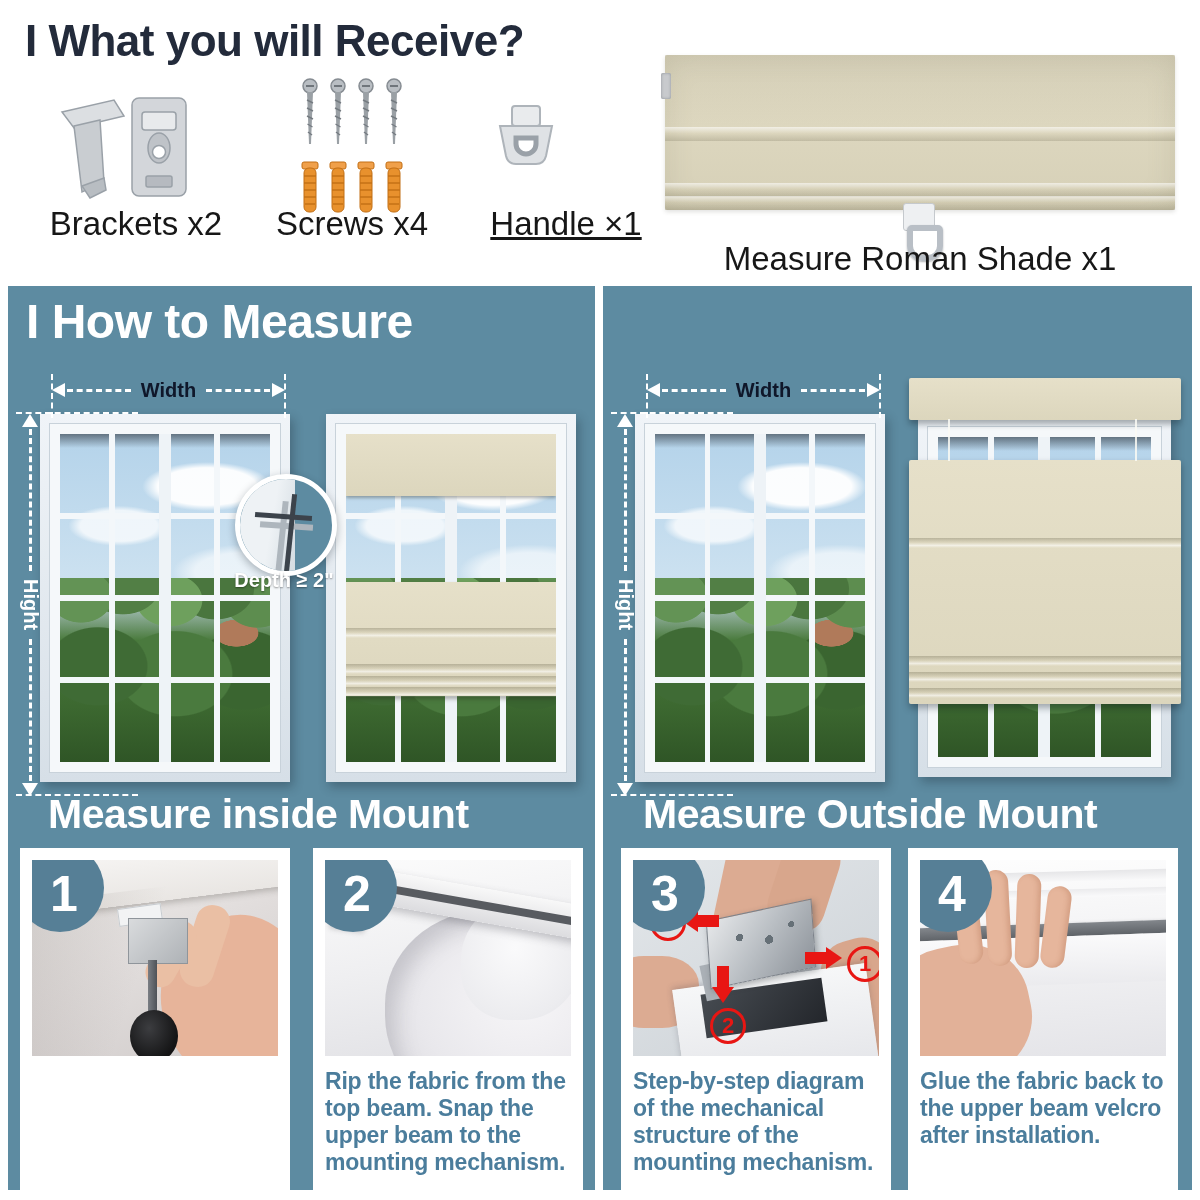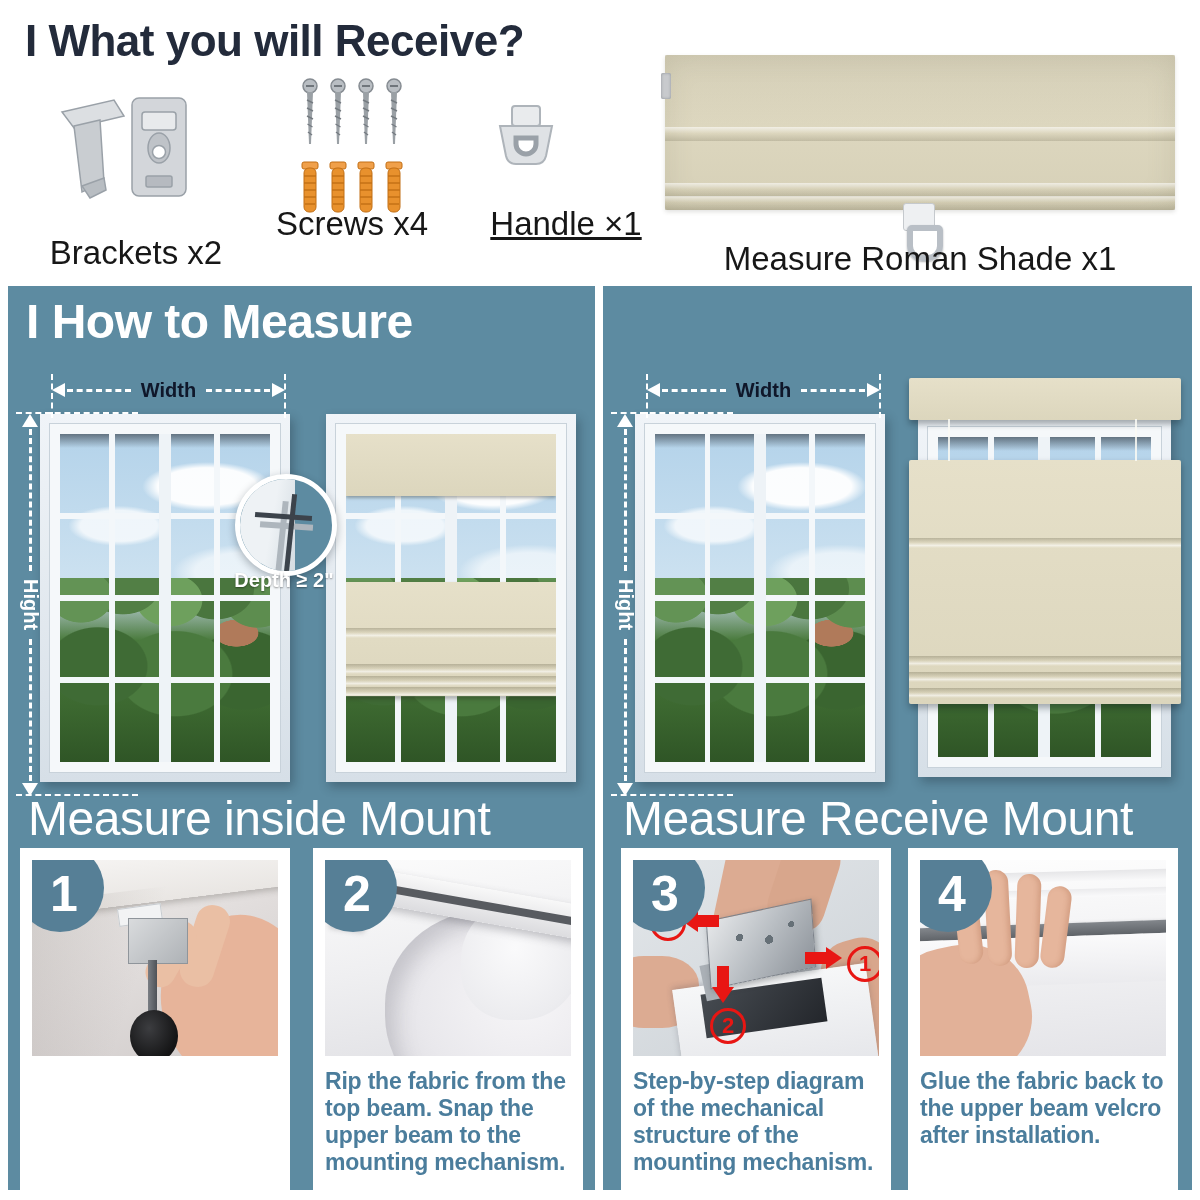--- a/index.html
+++ b/index.html
@@ -18,21 +18,21 @@
   .sp-fold{position:absolute;left:0;right:0;height:14px;
     background:linear-gradient(180deg,rgba(255,255,255,.6),rgba(255,255,255,0) 45%,rgba(100,95,70,.22) 100%);}
   .sp-clip{position:absolute;left:-4px;top:18px;width:10px;height:26px;background:#c8cacd;border-radius:2px;box-shadow:inset 0 0 3px #8d9298;}
   .sp-tab{position:absolute;left:238px;top:148px;width:30px;height:26px;background:#eef0f2;border:1px solid #c5c9cd;border-radius:3px;}
   .sp-ring{position:absolute;left:242px;top:170px;width:24px;height:24px;border:6px solid #b9bfc6;border-radius:5px 5px 15px 15px;background:transparent;box-shadow:0 1px 2px rgba(60,65,70,.4);}
   
   .panel{position:absolute;top:286px;height:904px;background:#5d8ba1;}
   .panel.pl{left:8px;width:587px;}
   .panel.pr{left:603px;width:589px;}
   .htm-heading{position:absolute;left:18px;top:8px;font-size:48px;font-weight:700;color:#ffffff;letter-spacing:-.5px;}
-  .mount-title{position:absolute;left:20px;top:505px;font-size:48px;font-weight:400;color:#fff;letter-spacing:-.5px;}
+  .mount-title{position:absolute;left:40px;top:505px;font-size:41px;font-weight:700;color:#fff;letter-spacing:-.5px;}
   
   .win{position:absolute;background:linear-gradient(180deg,#f0f4f8,#d6dfe7);box-shadow:3px 5px 10px rgba(15,25,35,.3);}
   .frame{position:absolute;inset:9px;background:#f5f8fa;box-shadow:inset 0 0 0 1px #c8d2da;}
   .glass{position:absolute;inset:20px;overflow:hidden;background:#cfe3f1;}
   .glass::before{content:"";position:absolute;top:0;left:0;right:0;height:14px;z-index:3;
     background:linear-gradient(180deg,rgba(45,52,60,.6),rgba(45,52,60,0));}
   .sky{position:absolute;inset:0;z-index:1;background:
     radial-gradient(90px 34px at 70% 16%,rgba(255,255,255,.95) 0 55%,transparent 72%),
     radial-gradient(70px 28px at 28% 28%,rgba(255,255,255,.75) 0 55%,transparent 72%),
     radial-gradient(100px 38px at 88% 42%,rgba(255,255,255,.6) 0 50%,transparent 72%),
@@ -220,21 +220,21 @@
   </div>
 
   <div class="item-art" style="left:490px;top:102px;width:72px;height:80px;">
     <svg width="72" height="80" viewBox="0 0 72 80">
       <rect x="22" y="4" width="28" height="20" rx="3" fill="#e9ebed" stroke="#aeb4ba" stroke-width="2"></rect>
       <path d="M10 24 H62 L56 54 Q54 62 46 62 H26 Q18 62 16 54 Z" fill="#dfe2e5" stroke="#aeb4ba" stroke-width="2"></path>
       <path d="M26 36 h20 v6 a10 10 0 0 1 -20 0 z" fill="#ffffff" stroke="#9aa1a8" stroke-width="5"></path>
     </svg>
   </div>
 
-  <div class="item-label" style="left:30px;top:205px;width:212px;margin-top:29px;">Brackets x2</div>
+  <div class="item-label" style="left:30px;top:205px;width:212px;">Brackets x2</div>
   <div class="item-label" style="left:268px;top:205px;width:168px;">Screws x4</div>
   <div class="item-label" style="left:468px;top:205px;width:196px;text-decoration:underline;">Handle ×1</div>
 
   <div class="shade-prod">
     <div class="sp-body"></div>
     <div class="sp-top"></div>
     <div class="sp-fold" style="top:72px;"></div>
     <div class="sp-fold" style="top:128px;"></div>
     <div class="sp-fold" style="top:141px;"></div>
     <div class="sp-clip"></div>
@@ -373,21 +373,21 @@
     <div class="h-arrow" style="left:13px;top:128px;height:382px;">
       <div class="av-t"></div>
       <div class="vdash"></div>
       <div class="hlab">Hight</div>
       <div class="vdash"></div>
       <div class="av-b"></div>
     </div>
     <div class="htick" style="left:8px;top:126px;"></div>
     <div class="htick" style="left:8px;top:508px;"></div>
 
-    <div class="mount-title">Measure Receive Mount</div>
+    <div class="mount-title">Measure Outside Mount</div>
 
     <div class="card" style="left:18px;">
       <div class="photo p3">
         <div class="p3-ft1"></div>
         <div class="p3-ft2"></div>
         <div class="p3-th"></div>
         <div class="p3-fr"></div>
         <div class="p3-beam"></div>
         <div class="p3-slot"></div>
         <div class="p3-lip"></div>

